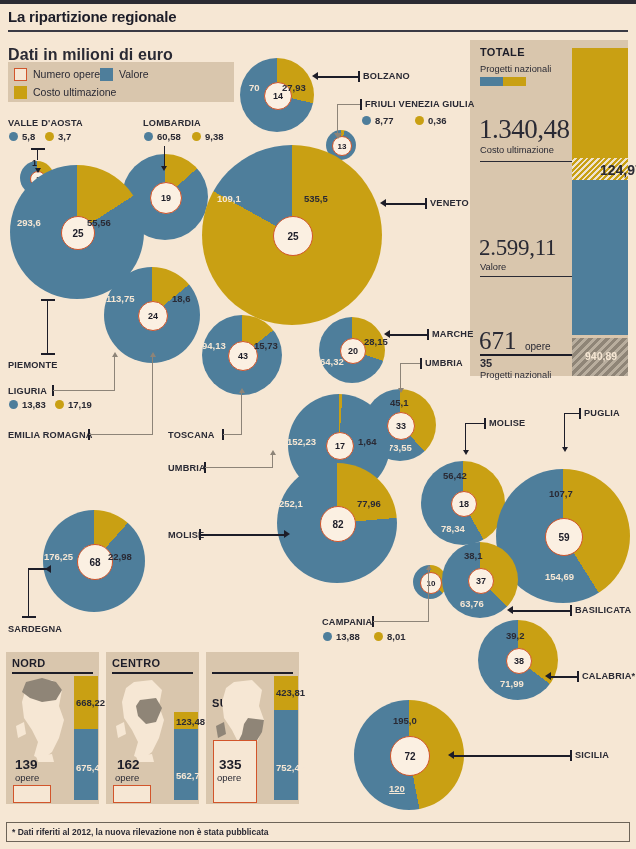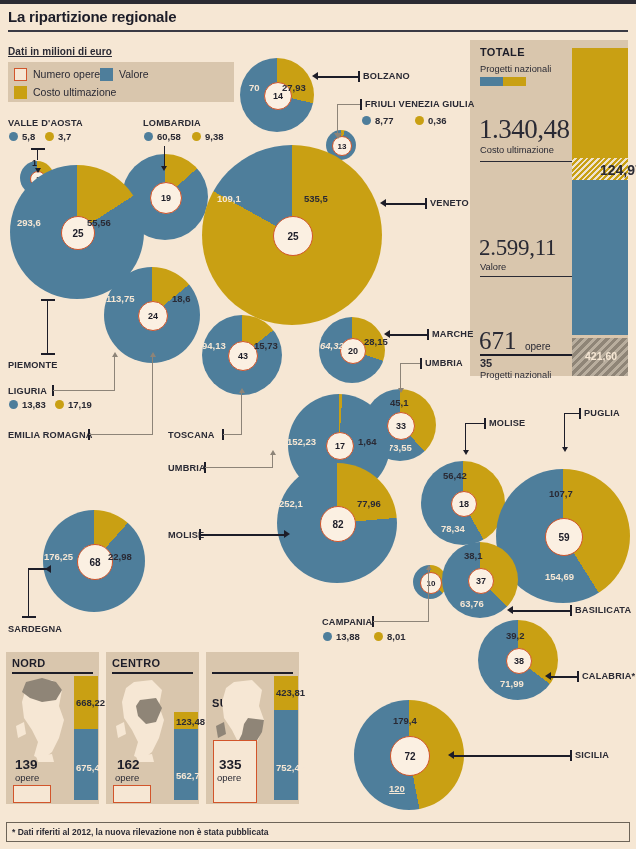--- a/index.html
+++ b/index.html
@@ -12,21 +12,21 @@
     color:#2b2b33;
   }
   .abs{position:absolute;}
 
   
   #hdr-rule-top{left:0;top:0;width:636px;height:4px;background:#2b2b33;}
   #title{left:8px;top:8px;font-size:15px;font-weight:bold;letter-spacing:-.2px;color:#1d1d28;}
   #hdr-rule-bot{left:8px;top:30px;width:620px;height:1.5px;background:#3a3a44;}
 
   
-  #subtitle{left:8px;top:46px;font-size:10px;font-weight:bold;color:#2a2a34;letter-spacing:.1px;text-decoration:underline;}
+  #subtitle{left:8px;top:46px;font-size:16px;font-weight:bold;color:#2a2a34;letter-spacing:.1px;}
   #legend-box{left:8px;top:62px;width:226px;height:40px;background:#D9C6AD;}
   .lg-sw{width:13px;height:13px;}
   .lg-tx{font-size:10.5px;color:#2a2a34;}
   #lg-sw-opere{left:14px;top:68px;background:#F6E7D4;border:1.6px solid #D2552B;box-sizing:border-box;}
   #lg-tx-opere{left:33px;top:68px;}
   #lg-sw-valore{left:100px;top:68px;background:#4E7E9B;}
   #lg-tx-valore{left:119px;top:68px;}
   #lg-sw-costo{left:14px;top:86px;background:#C9A013;}
   #lg-tx-costo{left:33px;top:86px;}
 
@@ -128,21 +128,21 @@
 <div class="abs" id="tot-opere">opere</div>
 <div class="abs" id="tot-rule3"></div>
 <div class="abs" id="tot-num4">35</div>
 <div class="abs" id="tot-lbl4">Progetti nazionali</div>
 
 <div class="abs" id="tot-bar-y"></div>
 <div class="abs hatch-y" id="tot-bar-hy"></div>
 <div class="abs" id="tot-v-12497">124,97</div>
 <div class="abs" id="tot-bar-b"></div>
 <div class="abs hatch-g" id="tot-bar-hb"></div>
-<div class="abs" id="tot-v-60844">421,60</div>
+<div class="abs" id="tot-v-60844">940,89</div>
 
 <div id="pies">
     <div class="abs pie" style="left: 20px; top: 161px; width: 34px; height: 34px; background: conic-gradient(rgb(201, 160, 19) 0deg, rgb(201, 160, 19) 140.211deg, rgb(78, 126, 155) 140.211deg, rgb(78, 126, 155) 360deg);"></div>
     <div class="abs hub" style="left: 30px; top: 171px; width: 14px; height: 14px; font-size: 7px;">1</div>
     <div class="abs pie" style="left: 122px; top: 154px; width: 86px; height: 86px; background: conic-gradient(rgb(201, 160, 19) 0deg, rgb(201, 160, 19) 48.2676deg, rgb(78, 126, 155) 48.2676deg, rgb(78, 126, 155) 360deg);"></div>
     <div class="abs hub" style="left: 150px; top: 182px; width: 30px; height: 30px; font-size: 9px;">19</div>
     <div class="abs pie" style="left: 326px; top: 130px; width: 30px; height: 30px; background: conic-gradient(rgb(201, 160, 19) 0deg, rgb(201, 160, 19) 14.195deg, rgb(78, 126, 155) 14.195deg, rgb(78, 126, 155) 360deg);"></div>
     <div class="abs hub" style="left: 332px; top: 136px; width: 18px; height: 18px; font-size: 8px;">13</div>
     <div class="abs pie" style="left: 413px; top: 565px; width: 34px; height: 34px; background: conic-gradient(rgb(201, 160, 19) 0deg, rgb(201, 160, 19) 131.731deg, rgb(78, 126, 155) 131.731deg, rgb(78, 126, 155) 360deg);"></div>
     <div class="abs hub" style="left: 420px; top: 572px; width: 20px; height: 20px; font-size: 8px;">10</div>
@@ -161,21 +161,21 @@
     <div class="abs pie" style="left: 104px; top: 267px; width: 96px; height: 96px; background: conic-gradient(rgb(201, 160, 19) 0deg, rgb(201, 160, 19) 50.5931deg, rgb(78, 126, 155) 50.5931deg, rgb(78, 126, 155) 360deg);"></div>
     <div class="abs hub" style="left: 138px; top: 301px; width: 28px; height: 28px; font-size: 9px;">24</div>
     <div class="abs vlabel v-blue" style="left: 106px; top: 293px;">113,75</div>
     <div class="abs vlabel v-yel" style="left: 172px; top: 293px;">18,6</div>
     <div class="abs pie" style="left: 202px; top: 315px; width: 80px; height: 80px; background: conic-gradient(rgb(201, 160, 19) 0deg, rgb(201, 160, 19) 51.5456deg, rgb(78, 126, 155) 51.5456deg, rgb(78, 126, 155) 360deg);"></div>
     <div class="abs hub" style="left: 228px; top: 341px; width: 28px; height: 28px; font-size: 9px;">43</div>
     <div class="abs vlabel v-blue" style="left: 202px; top: 340px;">94,13</div>
     <div class="abs vlabel v-yel" style="left: 254px; top: 340px;">15,73</div>
     <div class="abs pie" style="left: 319px; top: 317px; width: 66px; height: 66px; background: conic-gradient(rgb(201, 160, 19) 0deg, rgb(201, 160, 19) 109.592deg, rgb(78, 126, 155) 109.592deg, rgb(78, 126, 155) 360deg);"></div>
     <div class="abs hub" style="left: 340px; top: 338px; width: 24px; height: 24px; font-size: 9px;">20</div>
-    <div class="abs vlabel v-blue" style="left: 320px; top: 340px; font-style: italic;">64,32</div>
+    <div class="abs vlabel v-blue" style="left: 320px; top: 356px;">64,32</div>
     <div class="abs vlabel v-yel" style="left: 364px; top: 336px;">28,15</div>
     <div class="abs pie" style="left: 364px; top: 389px; width: 72px; height: 72px; background: conic-gradient(rgb(201, 160, 19) 0deg, rgb(201, 160, 19) 136.839deg, rgb(78, 126, 155) 136.839deg, rgb(78, 126, 155) 360deg);"></div>
     <div class="abs hub" style="left: 387px; top: 412px; width: 26px; height: 26px; font-size: 9px;">33</div>
     <div class="abs vlabel v-blue" style="left: 388px; top: 442px;">73,55</div>
     <div class="abs vlabel v-yel" style="left: 390px; top: 397px;">45,1</div>
     <div class="abs pie" style="left: 288px; top: 394px; width: 102px; height: 102px; background: conic-gradient(rgb(201, 160, 19) 0deg, rgb(201, 160, 19) 3.83701deg, rgb(78, 126, 155) 3.83701deg, rgb(78, 126, 155) 360deg);"></div>
     <div class="abs hub" style="left: 326px; top: 432px; width: 26px; height: 26px; font-size: 9px;">17</div>
     <div class="abs vlabel v-blue" style="left: 287px; top: 436px;">152,23</div>
     <div class="abs vlabel v-yel" style="left: 358px; top: 436px;">1,64</div>
     <div class="abs pie" style="left: 277px; top: 463px; width: 120px; height: 120px; background: conic-gradient(rgb(201, 160, 19) 0deg, rgb(201, 160, 19) 85.0318deg, rgb(78, 126, 155) 85.0318deg, rgb(78, 126, 155) 360deg);"></div>
@@ -198,21 +198,21 @@
     <div class="abs hub" style="left: 506px; top: 648px; width: 24px; height: 24px; font-size: 9px;">38</div>
     <div class="abs vlabel v-blue" style="left: 500px; top: 678px;">71,99</div>
     <div class="abs vlabel v-yel" style="left: 506px; top: 630px;">39,2</div>
     <div class="abs pie" style="left: 43px; top: 510px; width: 102px; height: 102px; background: conic-gradient(rgb(201, 160, 19) 0deg, rgb(201, 160, 19) 41.5239deg, rgb(78, 126, 155) 41.5239deg, rgb(78, 126, 155) 360deg);"></div>
     <div class="abs hub" style="left: 77px; top: 544px; width: 34px; height: 34px; font-size: 10px;">68</div>
     <div class="abs vlabel v-blue" style="left: 44px; top: 551px;">176,25</div>
     <div class="abs vlabel v-yel" style="left: 108px; top: 551px;">22,98</div>
     <div class="abs pie" style="left: 354px; top: 700px; width: 110px; height: 110px; background: conic-gradient(rgb(201, 160, 19) 0deg, rgb(201, 160, 19) 169.103deg, rgb(78, 126, 155) 169.103deg, rgb(78, 126, 155) 360deg);"></div>
     <div class="abs hub" style="left: 390px; top: 736px; width: 38px; height: 38px; font-size: 10px;">72</div>
     <div class="abs vlabel v-blue" style="left: 389px; top: 783px; text-decoration: underline;">120</div>
-    <div class="abs vlabel v-yel" style="left: 393px; top: 715px;">179,4</div>
+    <div class="abs vlabel v-yel" style="left: 393px; top: 715px;">195,0</div>
   </div>
 
 <div class="abs lead" style="left:317px;top:76px;width:41px;height:1.6px;"></div>
 <div class="abs arrow" style="left:312px;top:72px;border-top:4px solid transparent;border-bottom:4px solid transparent;border-right:6px solid #1d1d28;"></div>
 <div class="abs tick" style="left:358px;top:71px;height:11px;"></div>
 <div class="abs rlab" style="left:363px;top:71px;">BOLZANO</div>
 
 <div class="abs lead-g" style="left:337px;top:104px;width:23px;height:1.2px;"></div>
 <div class="abs lead-g" style="left:337px;top:104px;width:1.2px;height:30px;"></div>
 <div class="abs arrow" style="left:333.5px;top:133px;border-left:4px solid transparent;border-right:4px solid transparent;border-top:6px solid #8d8478;"></div>

